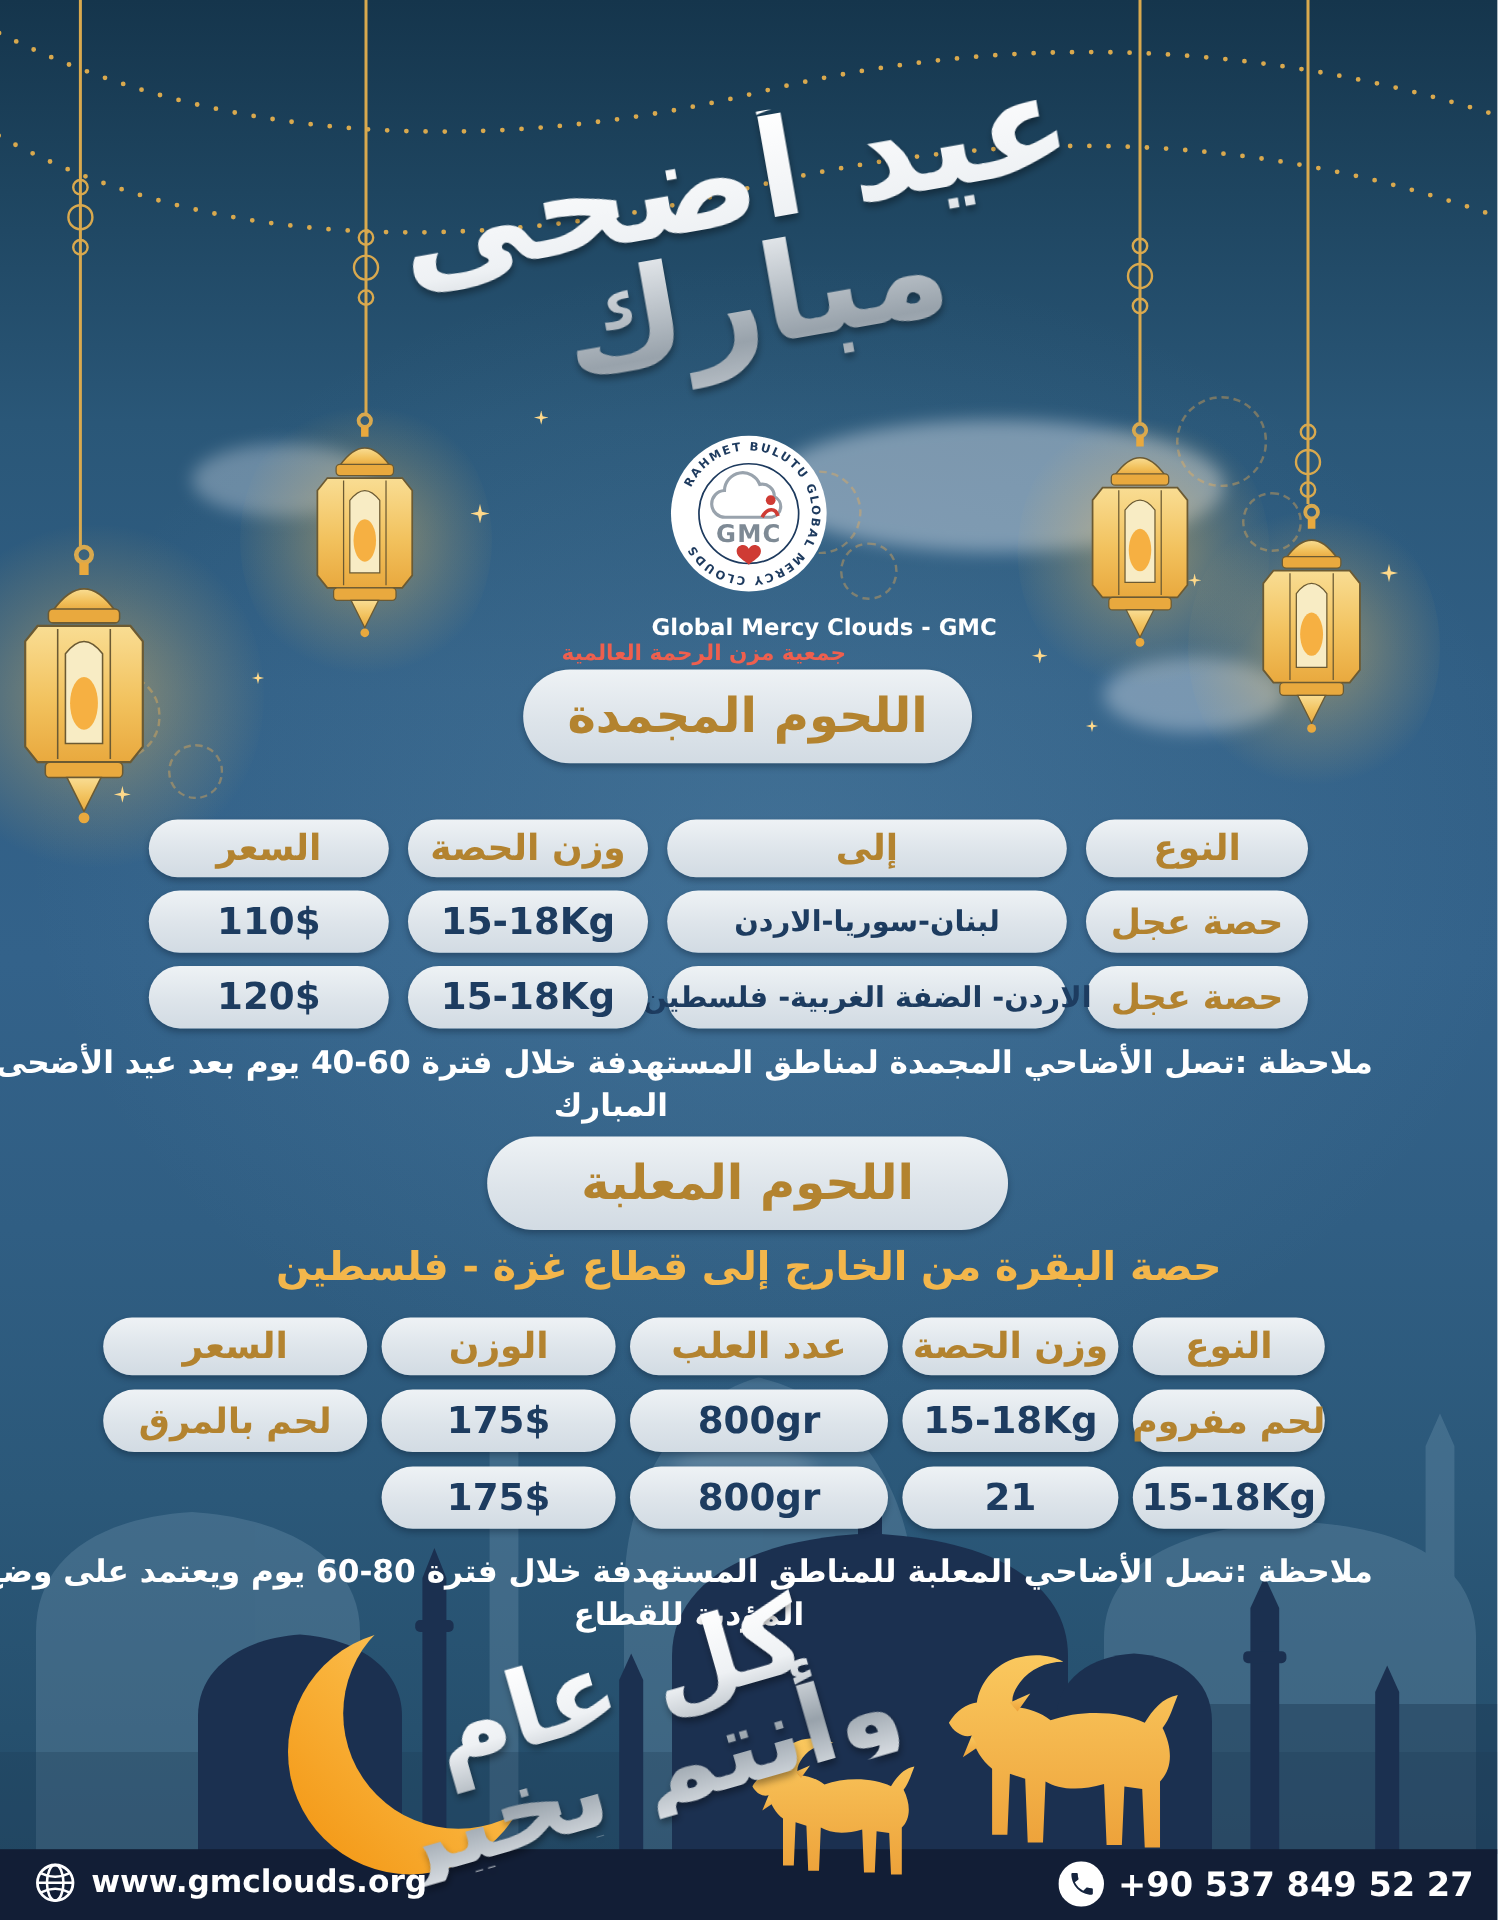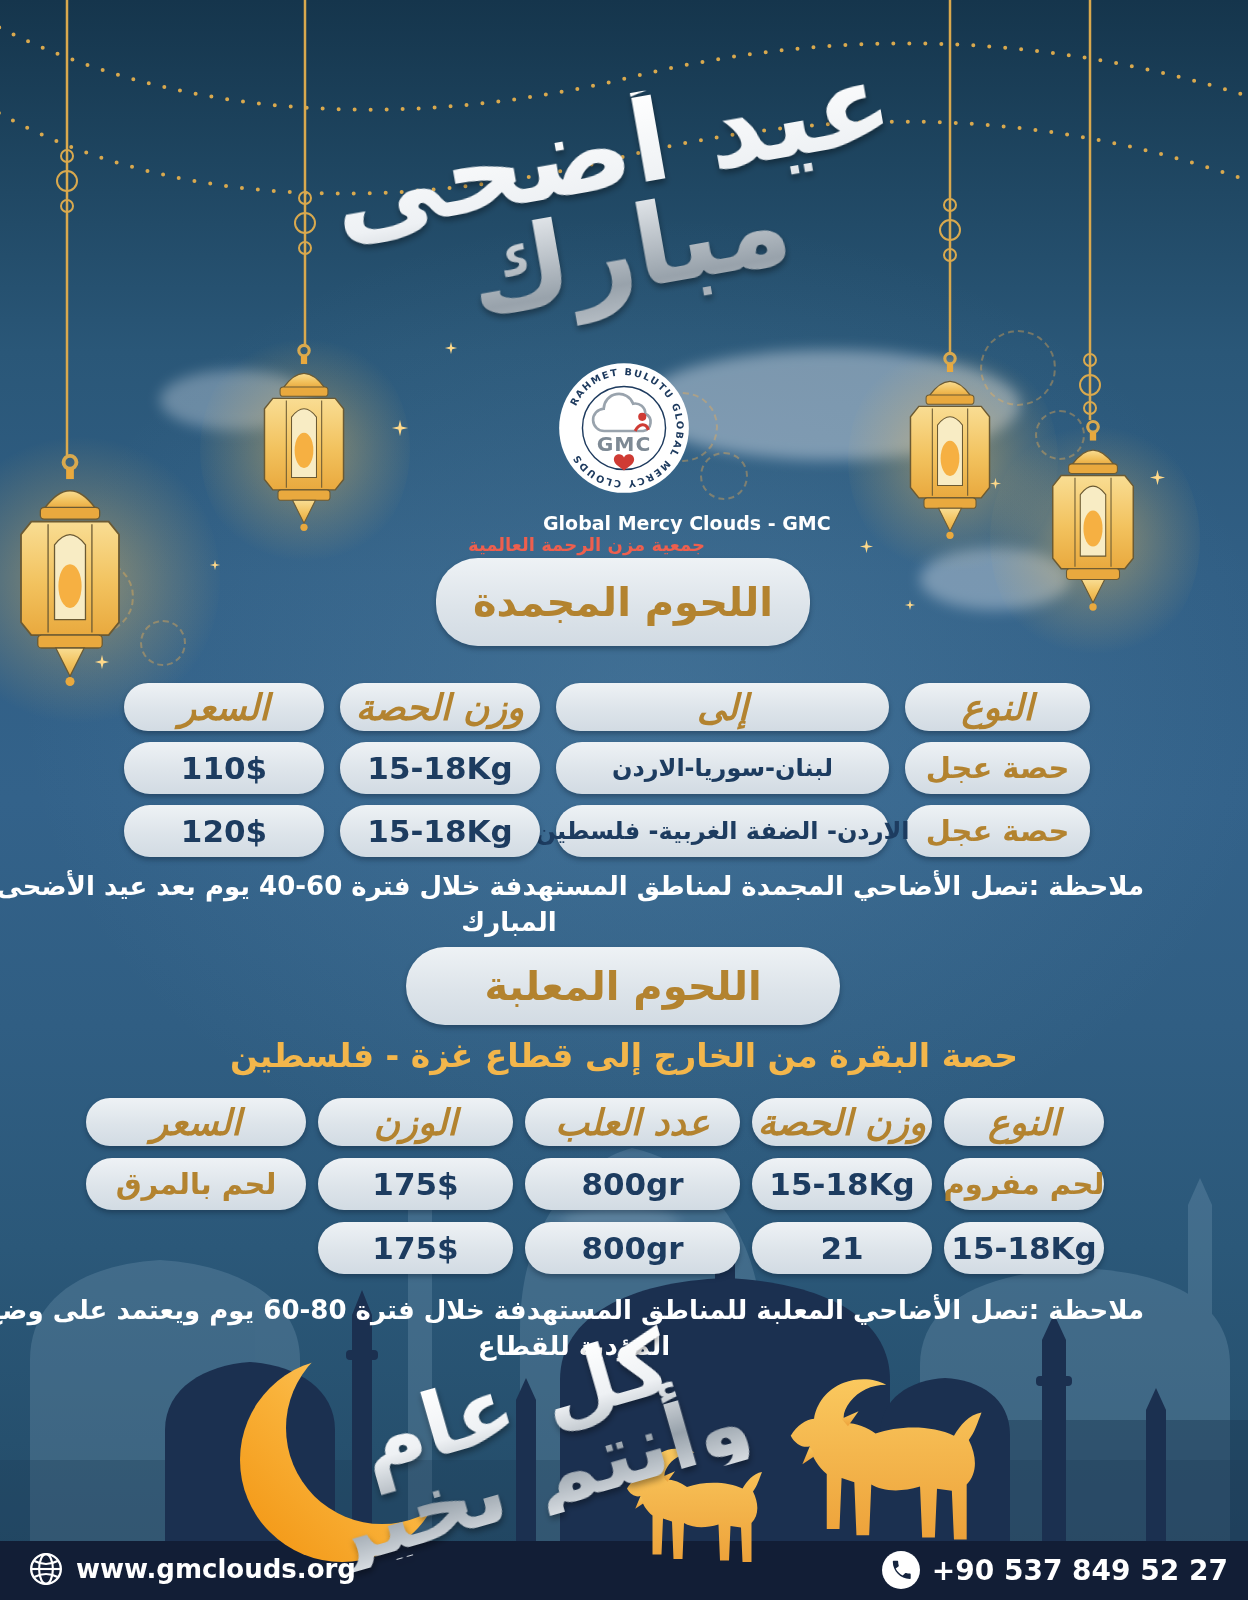--- a/index.html
+++ b/index.html
@@ -34,21 +34,21 @@
   .pill{display:flex;align-items:center;justify-content:center;border-radius:27px;
     background:linear-gradient(180deg,#eef2f5 0%,#dde4ea 55%,#d2dbe3 100%);
     box-shadow:0 3px 5px rgba(8,24,40,.35);}
   .section-pill{position:absolute;z-index:3;border-radius:42px;}
   .section-title{font-size:40px;color:#b3832f;font-weight:700;direction:rtl;}
   .grid{position:absolute;display:grid;direction:rtl;z-index:3;}
   .t1{left:124px;top:683px;width:966px;grid-template-columns:185px 333px 200px 200px;
       grid-template-rows:48px 52px 52px;gap:11px 16px;}
   .t2{left:86px;top:1098px;width:1018px;grid-template-columns:160px 180px 215px 195px 220px;
       grid-template-rows:48px 52px 52px;gap:12px 12px;}
-  .hdr-text{color:#b3832f;font-weight:700;font-size:36px;direction:rtl;white-space:nowrap;font-style:italic;}
+  .hdr-text{color:#b3832f;font-weight:700;font-size:30px;direction:rtl;white-space:nowrap;}
   .type-text{color:#b3832f;font-weight:700;font-size:29px;direction:rtl;white-space:nowrap;text-align:right;}
   .val-text{color:#1d3c60;font-weight:700;font-size:31px;white-space:nowrap;}
   .to-text{color:#1d3c60;font-weight:700;font-size:24px;direction:rtl;white-space:nowrap;}
   .ltr{direction:ltr;}
   .subtitle{left:104px;top:1036px;width:1040px;z-index:3;text-align:center;direction:rtl;
     color:#f3b64b;font-weight:700;font-size:33px;}
   .note{position:absolute;z-index:3;width:1040px;left:104px;direction:rtl;color:#ffffff;
     font-weight:700;font-size:26px;line-height:36px;}
   .note .l1{text-align:left;white-space:nowrap;}
   .note .l2{text-align:center;}
@@ -177,21 +177,21 @@
         <circle cx="93" cy="64" r="4" fill="#cf3b34"></circle>
         <path d="M86,78 C90,70 97,70 99,77" stroke="#cf3b34" stroke-width="3" fill="none"></path>
       </g>
       <text x="75" y="98" text-anchor="middle" font-size="20" font-weight="bold" fill="#7e8a95" letter-spacing="1" font-family="DejaVu Sans, sans-serif">GMC</text>
       <path d="M75,104 c-2,-5 -10,-4 -10,2 c0,5 7,8 10,11 c3,-3 10,-6 10,-11 c0,-6 -8,-7 -10,-2 z" fill="#cf3b34"></path>
     </svg>
     <div class="logo-name-en">Global Mercy Clouds - GMC</div>
     <div class="logo-name-ar">جمعية مزن الرحمة العالمية</div>
   </div>
 
-  <div class="pill section-pill" style="left:436px;top:558px;width:374px;height:88px;">
+  <div class="pill section-pill" style="left:436px;top:558px;width:374px;height:78px;">
     <span class="section-title">اللحوم المجمدة</span>
   </div>
 
   <div class="grid t1">
     <div class="pill">
         <span class="hdr-text">النوع</span>
       </div>
     <div class="pill">
         <span class="hdr-text">إلى</span>
       </div>

